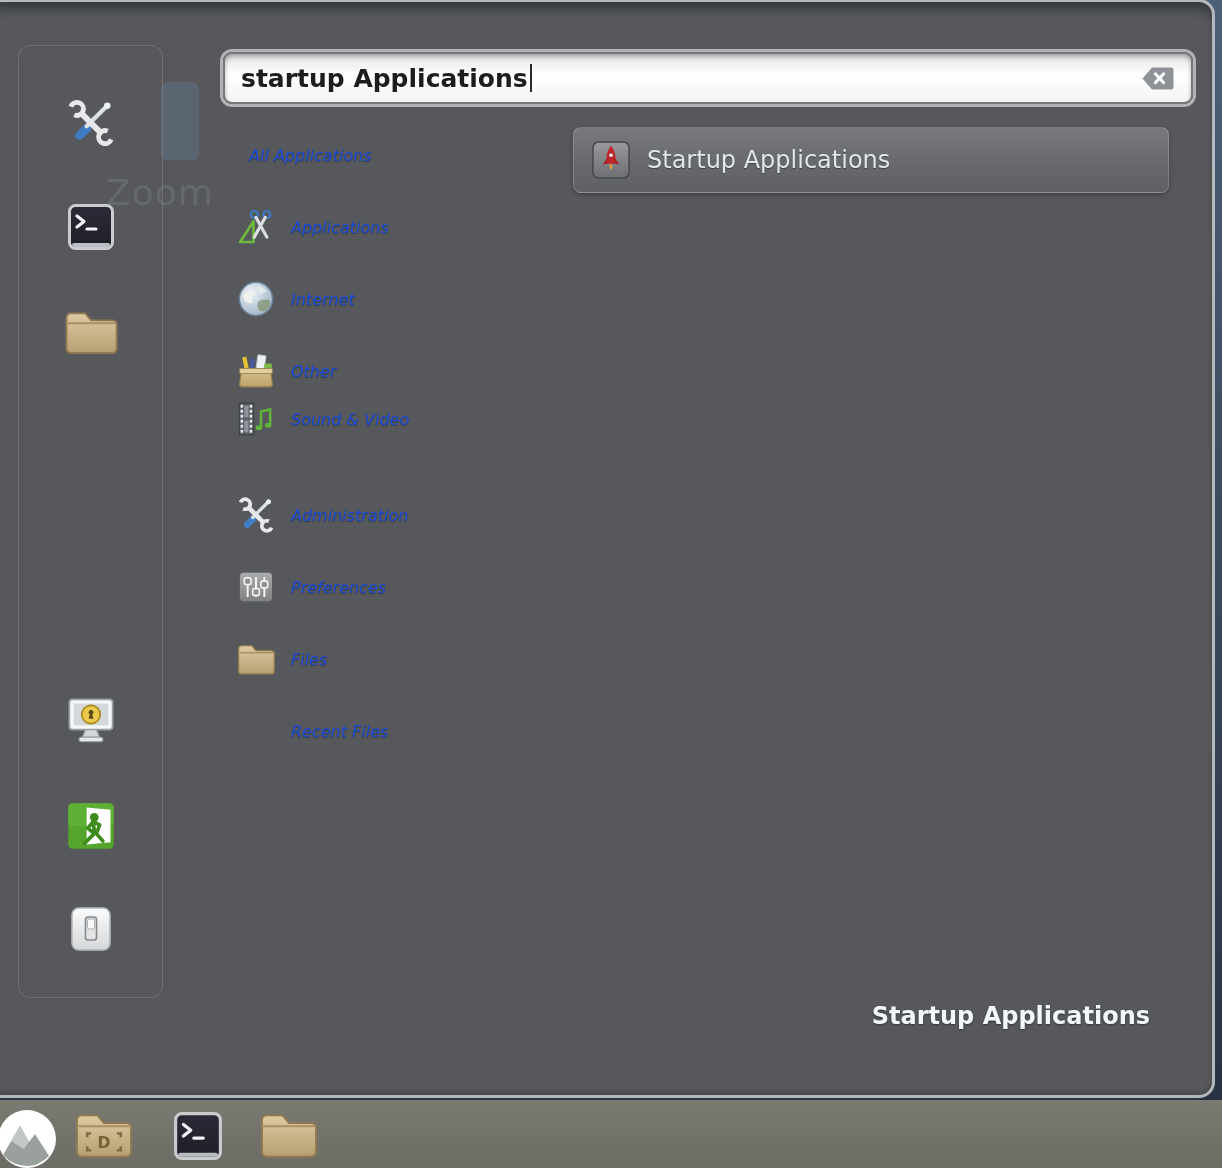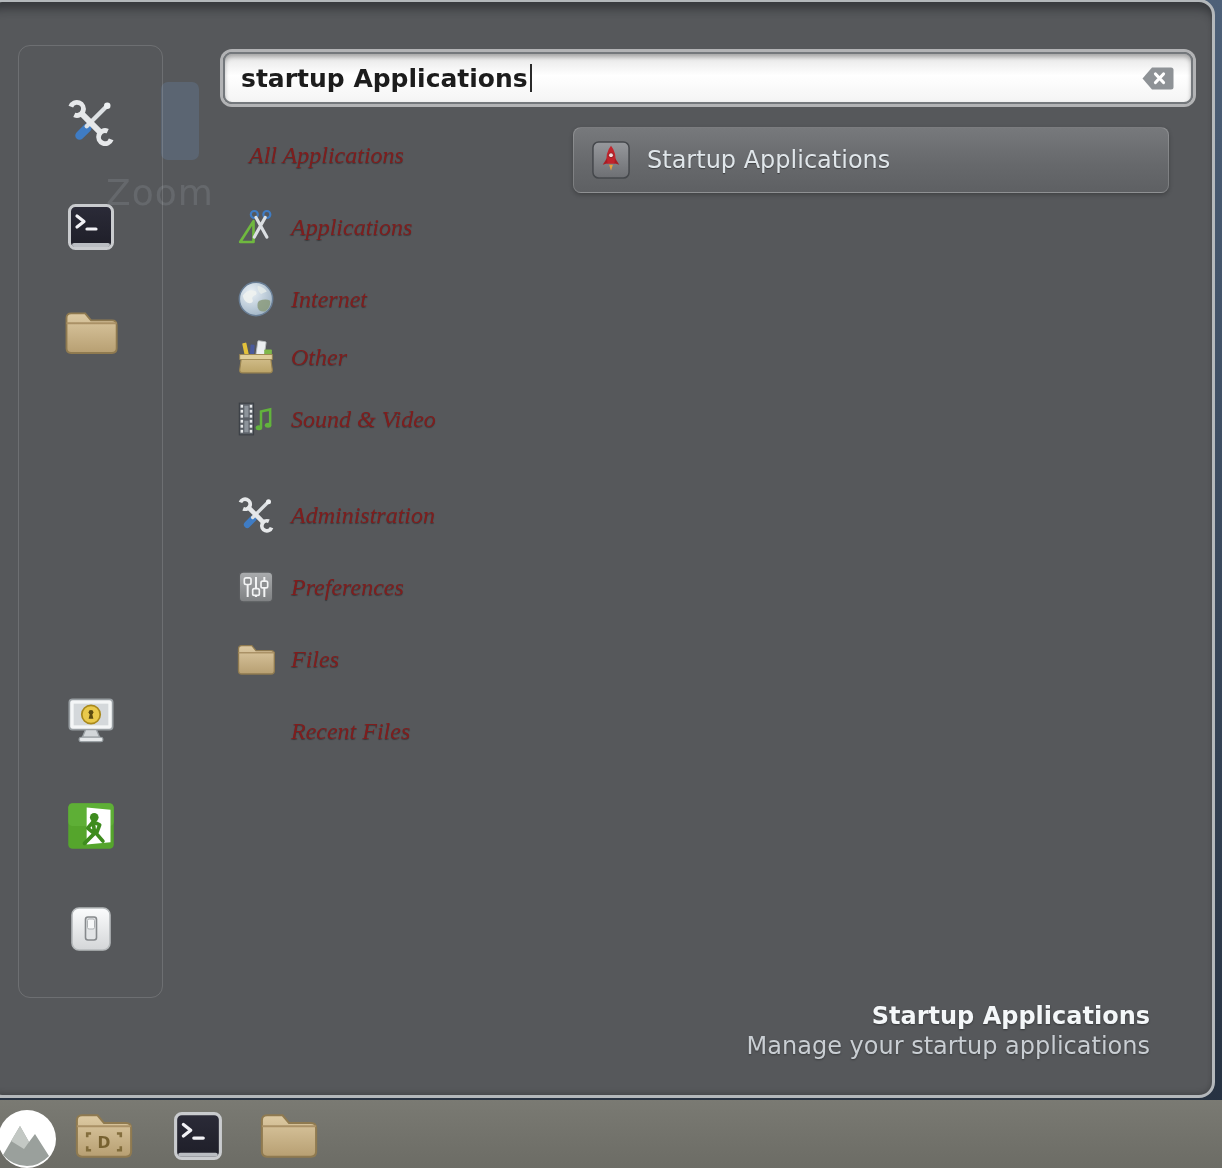--- a/index.html
+++ b/index.html
@@ -34,21 +34,21 @@
     display:flex; align-items:center; padding:0 16px; }
   .search-text { font-size:25px; font-weight:bold; color:#1d1d1d; white-space:pre; }
   .caret { display:inline-block; width:2px; height:28px; background:#2a2a2a; margin-left:2px; vertical-align:middle; }
   .search-clear { margin-left:auto; width:34px; height:25px; cursor:pointer; }
 
   
   .cat-row { position:absolute; left:236px; width:340px; height:72px;
     display:flex; align-items:center; cursor:pointer; }
   .cat-icon { width:40px; height:40px; flex:none; margin-right:15px; }
   .cat-icon svg { width:100%; height:100%; display:block; }
-  .cat-label { font-size:24px; font-style:italic; color:#7f1d1d; text-shadow:0 1px 1px rgba(0,0,0,.35); white-space:nowrap;font-family:Liberation Serif, serif; }
+  .cat-label { font-size:16px; font-style:italic; color:#1d4ed8; text-shadow:0 1px 1px rgba(0,0,0,.35); white-space:nowrap; }
   .cat-noicon { padding-left:13px; }
   .cat-indent { padding-left:55px;text-align:center; }
 
   
   .result-btn { position:absolute; left:573px; top:127px; width:596px; height:66px;
     border-radius:8px; cursor:pointer;
     background:linear-gradient(180deg,#77797c 0%,#67696c 55%,#5e6063 100%);
     border:1px solid rgba(255,255,255,.18); box-shadow:0 2px 4px rgba(0,0,0,.25);
     display:flex; align-items:center; padding:0 18px; }
   .result-iconbox { width:38px; height:38px; margin-right:17px; flex:none; }
@@ -201,21 +201,21 @@
     <svg viewBox="0 0 48 48">
       <circle cx="24" cy="24" r="20" fill="url(#globegrad)" stroke="#6a7f96" stroke-width="1.8"></circle>
       <path d="M8 20 q6-8 14-6 q4 1 2 5 q-6 2-4 6 q1 4-4 4 q-6-1-8-9 z" fill="#eef2f0" opacity=".9"></path>
       <path d="M28 26 q8-3 13 0 q1 8-6 13 q-8 1-9-5 q-1-6 2-8 z" fill="#8a9a7c" opacity=".85"></path>
       <path d="M26 8 q7 1 11 7 l-7 3 q-5-4-4-10 z" fill="#e6ecea" opacity=".8"></path>
     </svg>
   </span>
   <span class="cat-label">Internet</span>
 </div>
 
-<div class="cat-row" style="top:321px;">
+<div class="cat-row" style="top:335px;">
   <span class="cat-icon">
     <svg viewBox="0 0 48 48">
       <rect x="9" y="7" width="5" height="17" rx="1" fill="#e3c23a" transform="rotate(-12 11 15)"></rect>
       <rect x="17" y="9" width="5" height="15" rx="1" fill="#4a5a9c" transform="rotate(4 19 16)"></rect>
       <rect x="25" y="5" width="10" height="19" rx="1" fill="#eceff1" stroke="#b8bcbe" transform="rotate(8 30 14)"></rect>
       <rect x="34" y="15" width="9" height="9" rx="1" fill="#7fb84a"></rect>
       <path d="M7 21 h34 l2.5 18 q.5 4-3.5 4 H8 q-4 0-3.5-4 z" fill="url(#boxgrad)" stroke="#9a8450" stroke-width="1.4"></path>
       <rect x="4.5" y="21" width="39" height="6" fill="#dfcf9c" stroke="#9a8450" stroke-width="1"></rect>
     </svg>
   </span>
@@ -302,21 +302,20 @@
       <path d="M24.2 18 l4.5 7 l-5 -1.5 z" fill="#a81d24"></path>
       <circle cx="20" cy="15" r="2.6" fill="#f2dede" stroke="#8f171d" stroke-width="1"></circle>
       <path d="M18 25 l2 6 l2 -6 z" fill="#e8a23a"></path>
     </svg>
   </span>
   <span class="result-label">Startup Applications</span>
 </div>
 
 <div class="footer-text">
   <div class="footer-title">Startup Applications</div>
-  <div class="footer-sub">Manage your startup applications</div>
 </div>
 
 <div class="taskbar">
 
   <div class="task-item" style="left:-3px; top:8px; width:60px; height:62px;">
     <svg viewBox="0 0 60 60">
       <circle cx="30" cy="30" r="29" fill="#ffffff"></circle>
       <path d="M6 46 L23 17 L32 33 L38 25 L52 47 q-10 10-22 10 q-14 0-24-11 z" fill="#9aa09c"></path>
       <path d="M23 17 L32 33 L27 40 L14 32 z" fill="#c3c8c4"></path>
     </svg>

